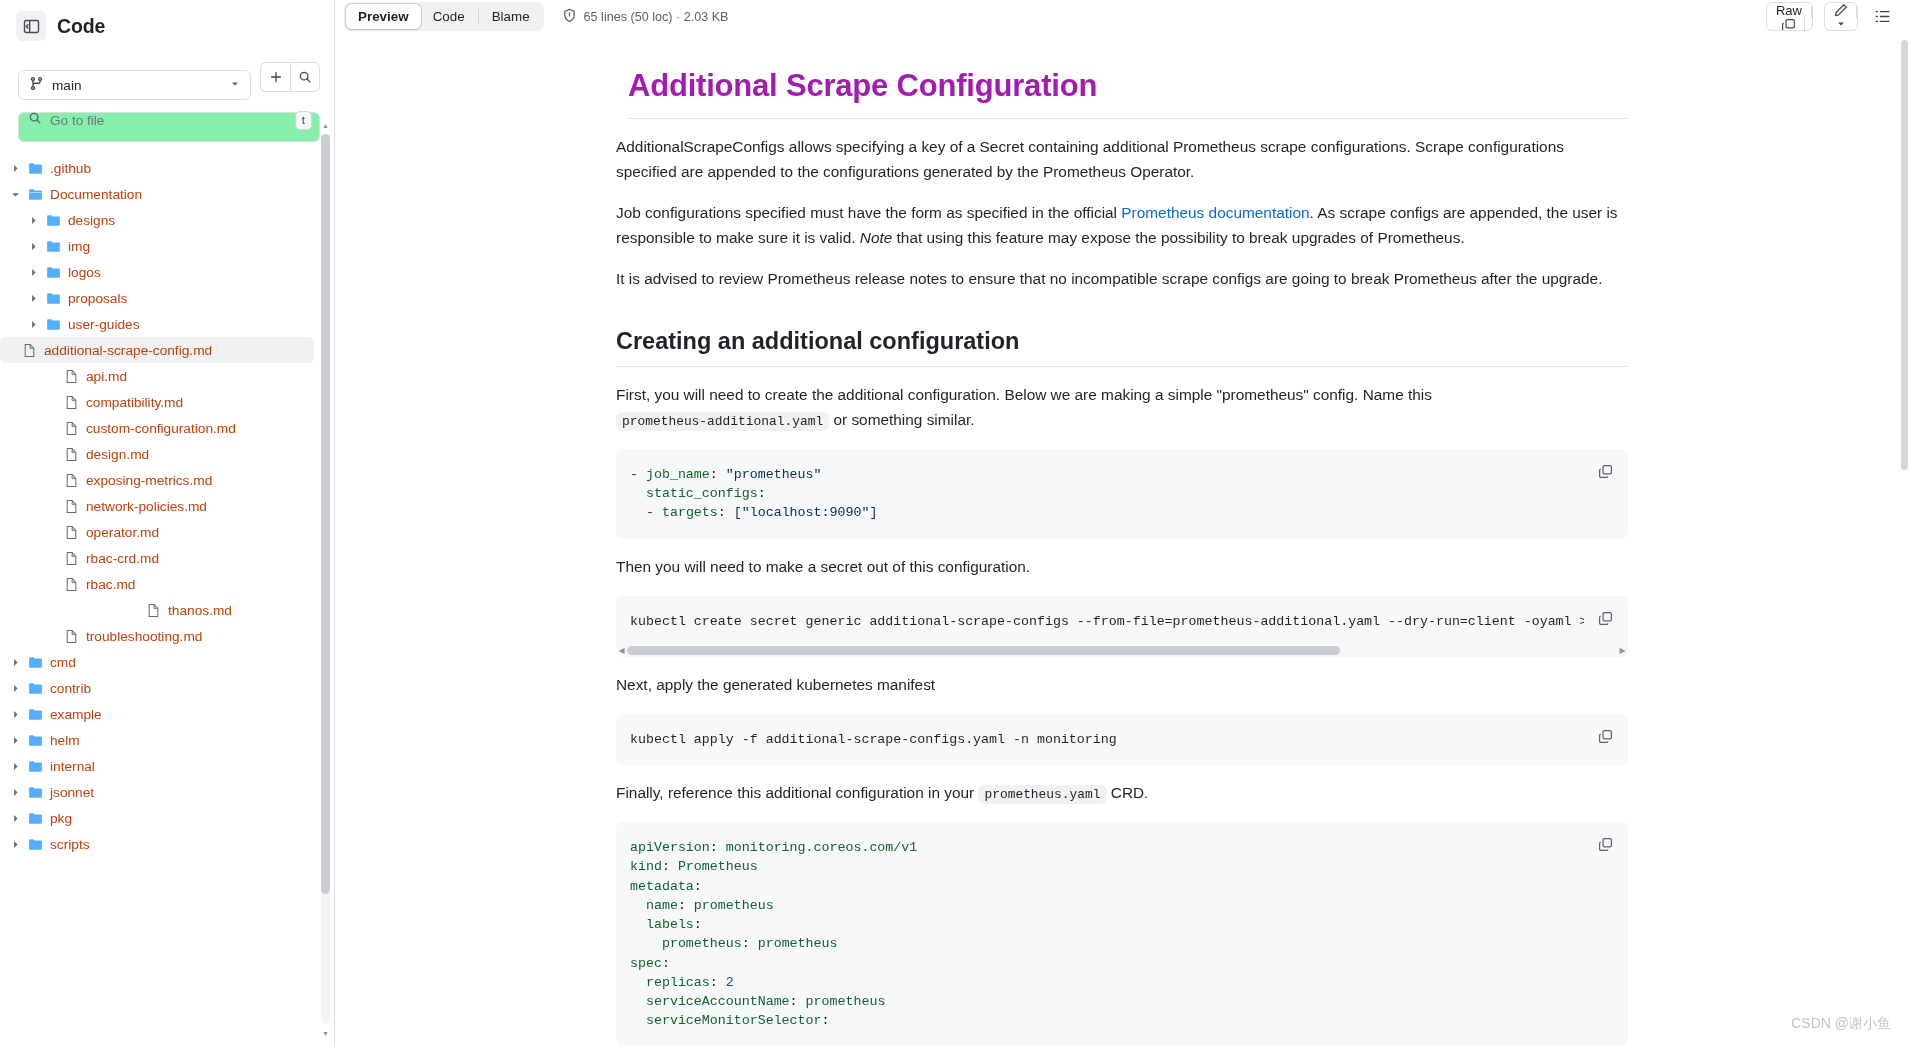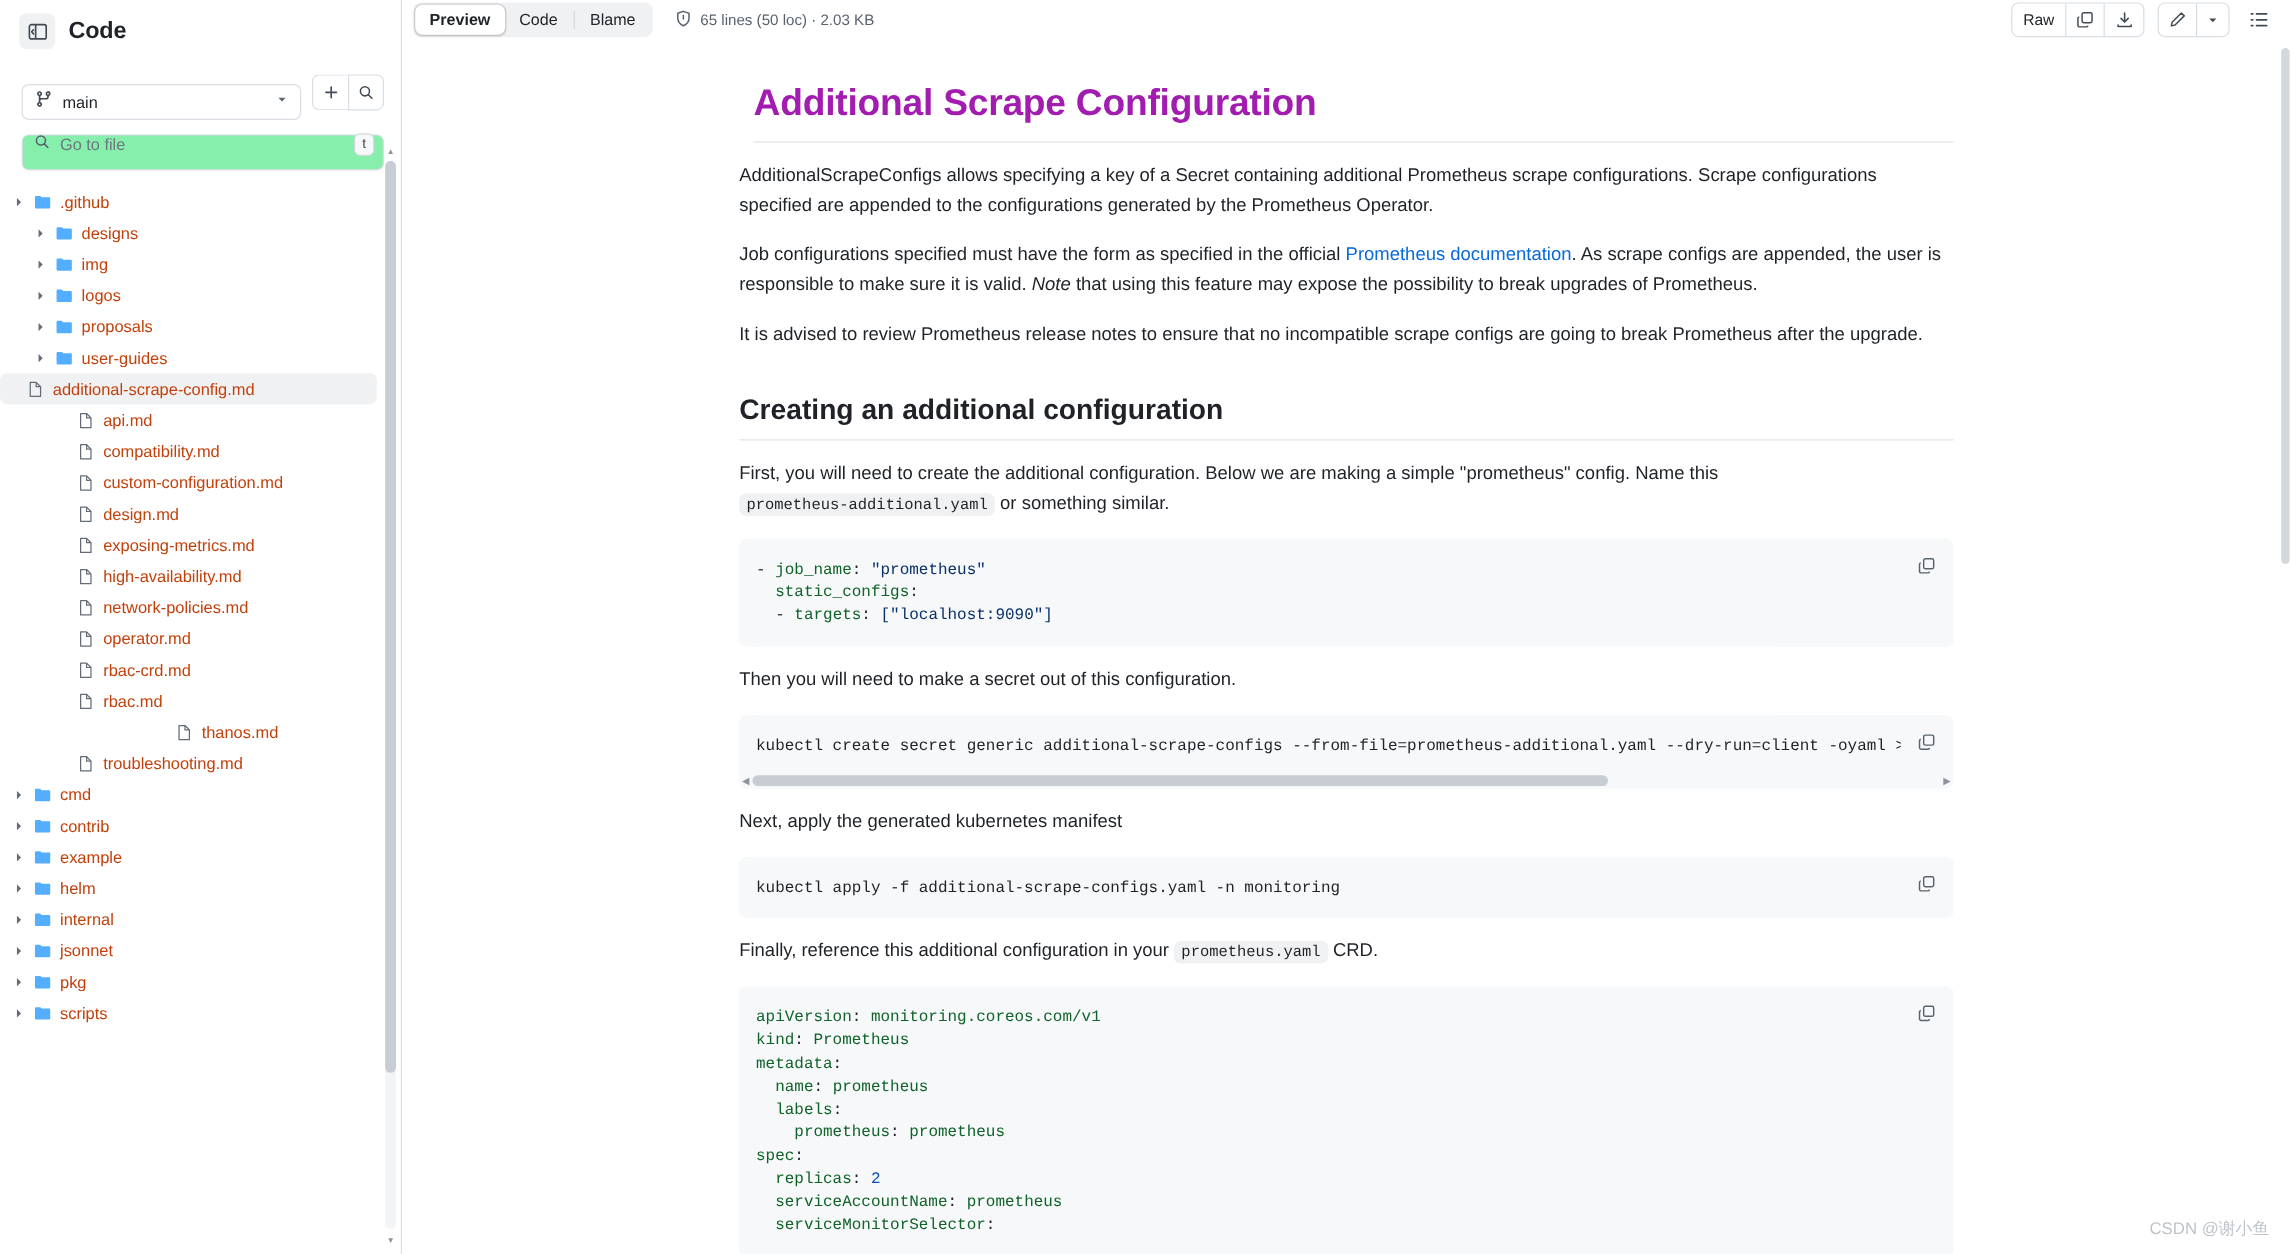--- a/index.html
+++ b/index.html
@@ -222,20 +222,21 @@
     display: flex; align-items: center;
     gap: 11px;
   }
   .btn-group {
     display: flex; align-items: center;
     height: 29px;
     border: 1px solid #d8dee4;
     border-radius: 6px;
     overflow: hidden;
     background: #ffffff;
+    flex-direction: column;
   }
   .btn-group > * {
     display: flex; align-items: center; justify-content: center;
     height: 27px;
     cursor: pointer;
     border-right: 1px solid #d8dee4;
   }
   .btn-group > *:last-child { border-right: none; }
   .raw-btn { padding: 0 9px; font-size: 13px; color: #1f2328; }
   .gicon-btn { width: 32px; }
@@ -425,20 +426,34 @@
                 <path d="M6 3l5 5-5 5z"></path>
               </svg>
             </span>
             <span class="ficon">
               <svg width="15" height="15" viewBox="0 0 16 16" fill="#54aeff">
                 <path d="M1.2 3.6c0-.6.5-1.1 1.1-1.1h3.1c.3 0 .6.1.8.3l1 .9h6.5c.6 0 1.1.5 1.1 1.1v7.6c0 .6-.5 1.1-1.1 1.1H2.3c-.6 0-1.1-.5-1.1-1.1z"></path>
               </svg>
             </span>
             <span class="rlabel">.github</span>
           </div>
+          <div class="row" style="padding-left: 6px;">
+            <span class="chev open">
+              <svg width="11" height="11" viewBox="0 0 16 16" fill="#636c76">
+                <path d="M6 3l5 5-5 5z"></path>
+              </svg>
+            </span>
+            <span class="ficon">
+              <svg width="15" height="15" viewBox="0 0 16 16" fill="#54aeff">
+                <path d="M1.2 3.6c0-.6.5-1.1 1.1-1.1h3.1c.3 0 .6.1.8.3l1 .9h6.5c.6 0 1.1.5 1.1 1.1v1.1H1.2z"></path>
+                <path d="M1.2 6.4h13.6v6c0 .6-.5 1.1-1.1 1.1H2.3c-.6 0-1.1-.5-1.1-1.1z"></path>
+              </svg>
+            </span>
+            <span class="rlabel">Documentation</span>
+          </div>
           <div class="row" style="padding-left: 24px;">
             <span class="chev">
               <svg width="11" height="11" viewBox="0 0 16 16" fill="#636c76">
                 <path d="M6 3l5 5-5 5z"></path>
               </svg>
             </span>
             <span class="ficon">
               <svg width="15" height="15" viewBox="0 0 16 16" fill="#54aeff">
                 <path d="M1.2 3.6c0-.6.5-1.1 1.1-1.1h3.1c.3 0 .6.1.8.3l1 .9h6.5c.6 0 1.1.5 1.1 1.1v7.6c0 .6-.5 1.1-1.1 1.1H2.3c-.6 0-1.1-.5-1.1-1.1z"></path>
               </svg>
@@ -549,30 +564,20 @@
           </div>
           <div class="row" style="padding-left: 42px;">
             <span class="chev"></span>
             <span class="ficon">
               <svg width="15" height="15" viewBox="0 0 16 16" fill="none" stroke="#636c76" stroke-width="1.1" stroke-linejoin="round">
                 <path d="M3.4 1.7h5.3l3.9 3.9v8.7H3.4z"></path>
                 <path d="M8.7 1.7v3.9h3.9"></path>
               </svg>
             </span>
             <span class="rlabel">exposing-metrics.md</span>
-          </div>
-          <div class="row" style="padding-left: 42px;">
-            <span class="chev"></span>
-            <span class="ficon">
-              <svg width="15" height="15" viewBox="0 0 16 16" fill="none" stroke="#636c76" stroke-width="1.1" stroke-linejoin="round">
-                <path d="M3.4 1.7h5.3l3.9 3.9v8.7H3.4z"></path>
-                <path d="M8.7 1.7v3.9h3.9"></path>
-              </svg>
-            </span>
-            <span class="rlabel">high-availability.md</span>
           </div>
           <div class="row" style="padding-left: 42px;">
             <span class="chev"></span>
             <span class="ficon">
               <svg width="15" height="15" viewBox="0 0 16 16" fill="none" stroke="#636c76" stroke-width="1.1" stroke-linejoin="round">
                 <path d="M3.4 1.7h5.3l3.9 3.9v8.7H3.4z"></path>
                 <path d="M8.7 1.7v3.9h3.9"></path>
               </svg>
             </span>
             <span class="rlabel">network-policies.md</span>

